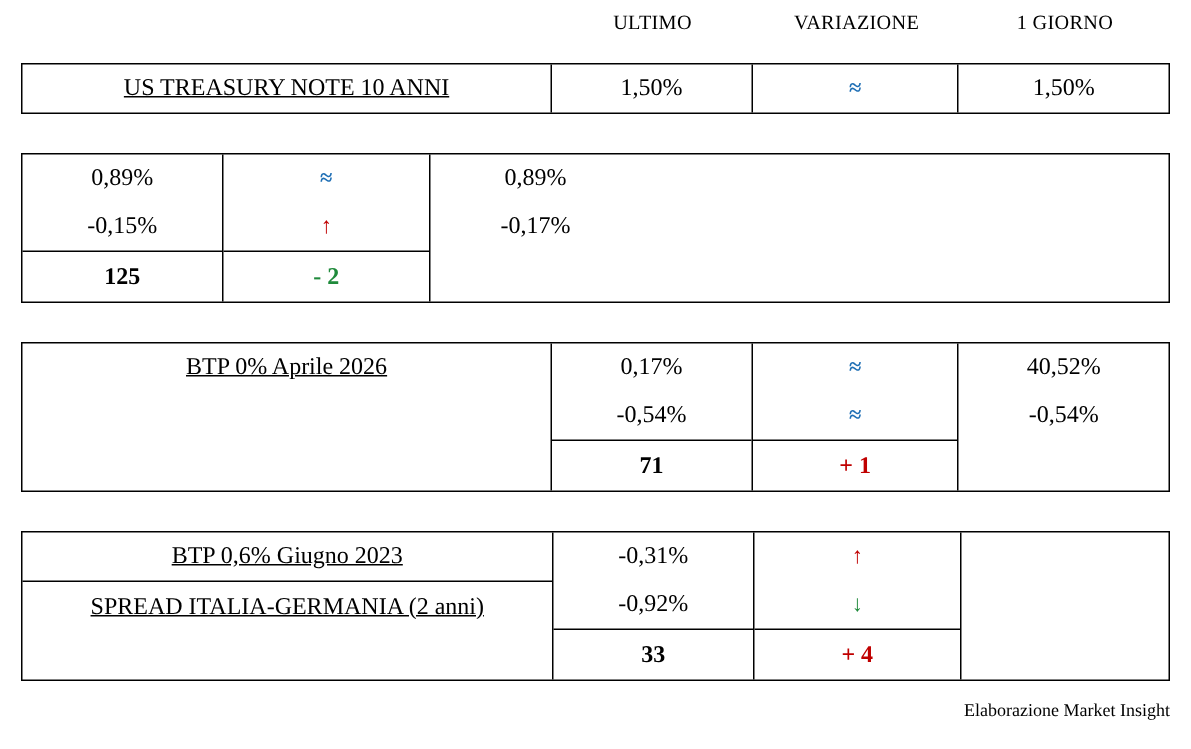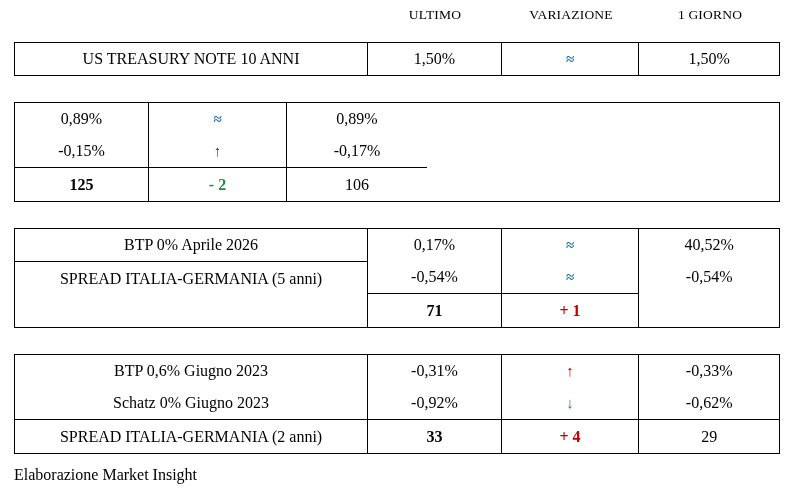--- a/index.html
+++ b/index.html
@@ -13,21 +13,21 @@
     font-family: "Liberation Serif", serif;
     color: #000000;
     overflow: hidden;
   }
   .sheet {
     position: relative;
     width: 794px;
     height: 499px;
     box-sizing: border-box;
   }
-  .c-label  { width: 354px; box-sizing: border-box; }
+  .c-label  { width: 354px; box-sizing: border-box; text-decoration: underline; }
   .c-ultimo { width: 134px; box-sizing: border-box; }
   .c-var    { width: 138px; box-sizing: border-box; font-family: Liberation Serif, serif; }
   .c-day    { width: 140px; box-sizing: border-box; font-family: Liberation Serif, serif; }
 
   
   .header {
     display: flex;
     width: 766px;
     margin: 0 auto;
     padding-top: 6px;
@@ -95,21 +95,22 @@
   .flat { color: #1f6fb5; font-weight: bold; font-size: 15px; }
   .pos  { color: #c00000; font-weight: bold; }
   .neg  { color: #1f8a3b; font-weight: bold; }
 
   .gap-sm { height: 14px; }
   .gap-md { height: 26px; }
 
   .footer {
     width: 766px;
     margin: 0 auto;
-    font-size: 16px;
+    text-align: right;
+    font-size: 12px;
     padding-top: 12px;
   }
 </style>
 </head>
 <body>
 
 <div class="sheet">
 
   <div class="header">
     <div class="cell c-label"></div>
@@ -169,36 +170,30 @@
               <span class="neg">- 2</span>
             </div>
           </div>
           <div class="c-day colstack">
             <div class="subrow">
               <span>0,89%</span>
             </div>
             <div class="subrow">
               <span>-0,17%</span>
             </div>
-            <div class="subrow spread">
-              <span>106</span>
-            </div>
           </div>
         </div>
       </div>
       <div class="gap-md"></div>
       <div class="group">
         <div class="block">
           <div class="c-label colstack">
             <div class="subrow">
               <span>BTP 0% Aprile 2026</span>
             </div>
-            <div class="subrow spread">
-              <span>SPREAD ITALIA-GERMANIA (5 anni)</span>
-            </div>
           </div>
           <div class="c-ultimo colstack">
             <div class="subrow">
               <span>0,17%</span>
             </div>
             <div class="subrow">
               <span>-0,54%</span>
             </div>
             <div class="subrow spread">
               <span class="bold">71</span>
@@ -225,23 +220,20 @@
           </div>
         </div>
       </div>
       <div class="gap-md"></div>
       <div class="group">
         <div class="block">
           <div class="c-label colstack">
             <div class="subrow">
               <span>BTP 0,6% Giugno 2023</span>
             </div>
-            <div class="subrow">
-              <span>Schatz 0% Giugno 2023</span>
-            </div>
             <div class="subrow spread">
               <span>SPREAD ITALIA-GERMANIA (2 anni)</span>
             </div>
           </div>
           <div class="c-ultimo colstack">
             <div class="subrow">
               <span>-0,31%</span>
             </div>
             <div class="subrow">
               <span>-0,92%</span>
@@ -252,31 +244,20 @@
           </div>
           <div class="c-var colstack">
             <div class="subrow">
               <span class="up">↑</span>
             </div>
             <div class="subrow">
               <span class="down">↓</span>
             </div>
             <div class="subrow spread">
               <span class="pos">+ 4</span>
-            </div>
-          </div>
-          <div class="c-day colstack">
-            <div class="subrow">
-              <span>-0,33%</span>
-            </div>
-            <div class="subrow">
-              <span>-0,62%</span>
-            </div>
-            <div class="subrow spread">
-              <span>29</span>
             </div>
           </div>
         </div>
       </div>
     </div>
 
   <div class="footer">Elaborazione Market Insight</div>
 </div>
 
 </body></html>

